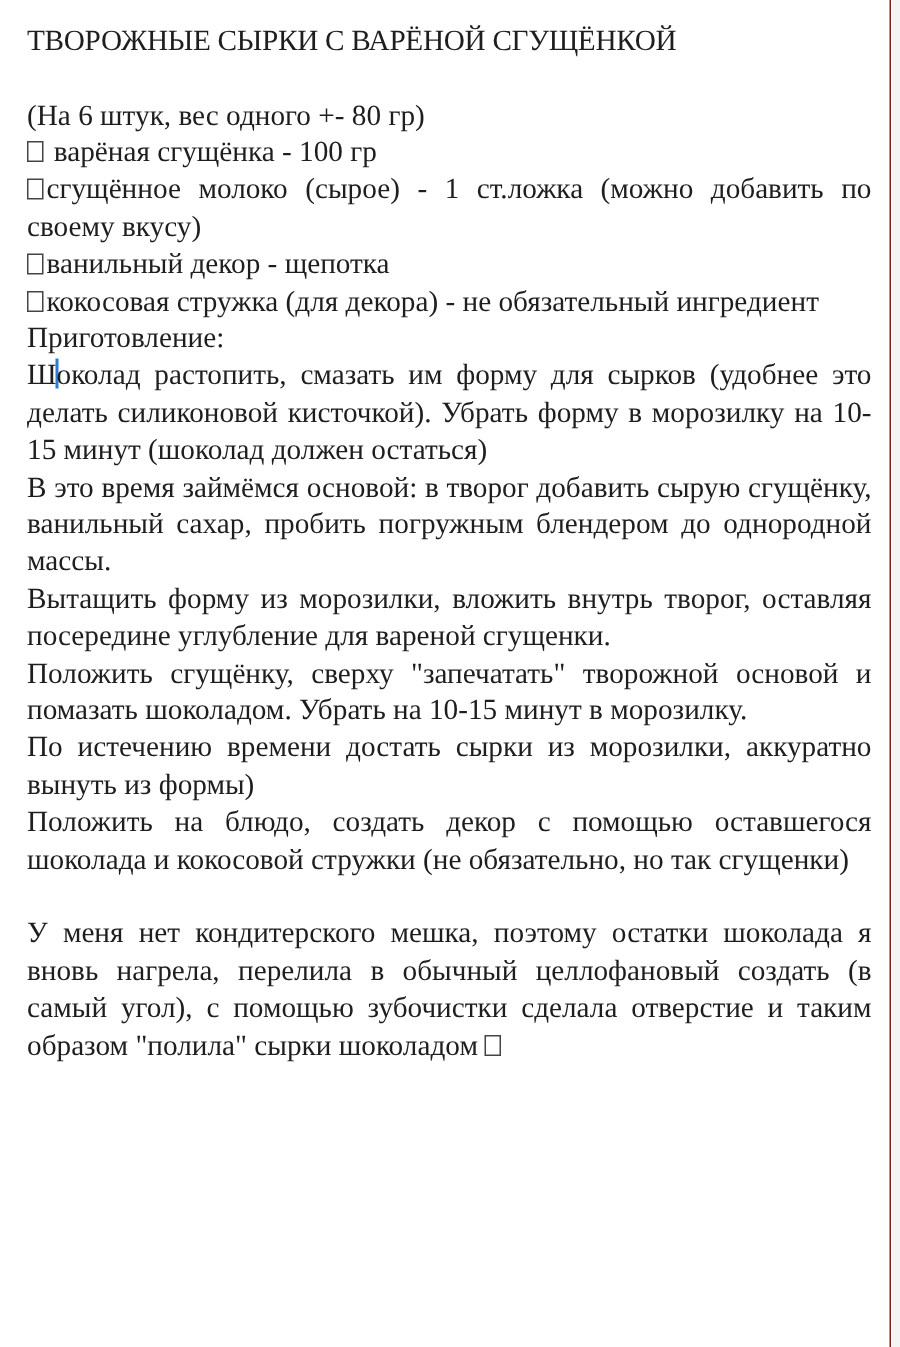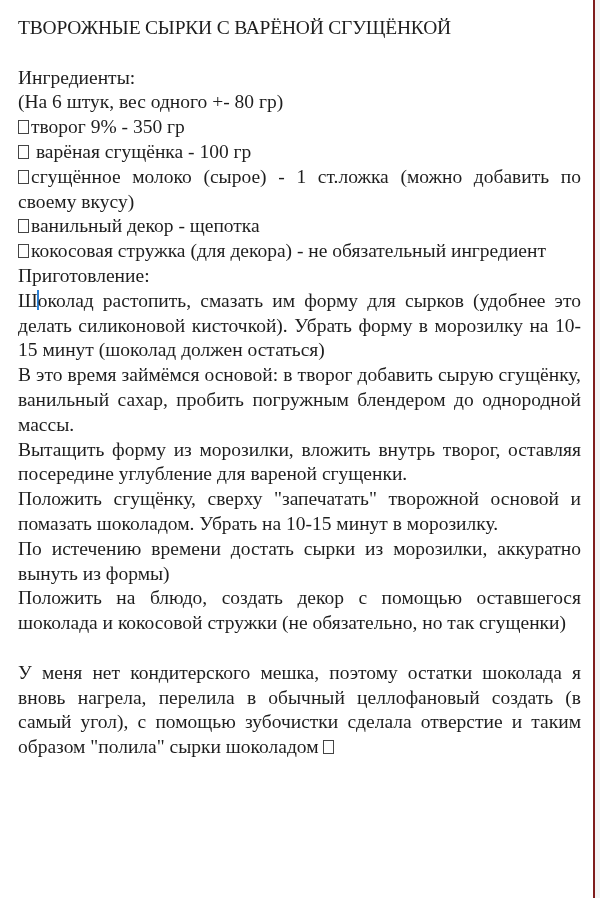--- a/index.html
+++ b/index.html
@@ -1,19 +1,19 @@
 <!DOCTYPE html>
 <html><head>
 <meta charset="utf-8">
 <style>
   html, body { margin: 0; padding: 0; background: #ffffff; }
   body { width: 600px; height: 898px; overflow: hidden; position: relative; }
   .page {
     position: absolute; left: 0; top: 0; width: 593px; height: 898px;
-    background: #ffffff; border-right: 4px solid #7f1d1d;
+    background: #ffffff; border-right: 1px solid #7f1d1d;
   }
   .edge { position: absolute; left: 595px; top: 0; width: 5px; height: 898px; background: #f4f4f4; }
   .doc {
     position: absolute; left: 18px; top: 16px; width: 563px;
     font-family: "Liberation Serif", "DejaVu Serif", serif;
     font-size: 19.5px; line-height: 24.8px; color: #1e1e1e;
   }
   .doc p { margin: 0; }
   .title { font-size: 19.5px; letter-spacing: -0.2px; }
   .blank { height: 24.8px; }
@@ -21,24 +21,22 @@
   .box { display: inline-block; width: 11px; height: 14px; border: 1px solid #444; vertical-align: -1px; margin-right: 2px; box-sizing: border-box; }
   .cursor { display: inline-block; width: 2px; height: 20px; background: #2a7fd4; vertical-align: -3px; margin: 0 -1px; }
 </style>
 </head>
 <body>
 
 <div class="page">
   <div class="doc">
     <p class="title">ТВОРОЖНЫЕ СЫРКИ С ВАРЁНОЙ СГУЩЁНКОЙ</p>
     <div class="blank"></div>
-    <p>Ингредиенты:</p>
     <p>(На 6 штук, вес одного +- 80 гр)</p>
 
-    <p><span class="box"></span><span>творог 9% - 350 гр</span></p>
     <p><span class="box"></span><span style="white-space:pre"> варёная сгущёнка - 100 гр</span></p>
     <p class="justify"><span class="box"></span><span>сгущённое молоко (сырое) - 1 ст.ложка (можно добавить по своему вкусу)</span></p>
     <p><span class="box"></span><span>ванильный декор - щепотка</span></p>
     <p class="justify"><span class="box"></span><span>кокосовая стружка (для декора) - не обязательный ингредиент</span></p>
 
     <p>Приготовление:</p>
     <p class="justify"><span>Ш</span><span class="cursor"></span><span>околад растопить, смазать им форму для сырков (удобнее это делать силиконовой кисточкой). Убрать форму в морозилку на 10-15 минут (шоколад должен остаться)</span></p>
     <p class="justify">В это время займёмся основой: в творог добавить сырую сгущёнку, ванильный сахар, пробить погружным блендером до однородной массы.</p>
     <p class="justify">Вытащить форму из морозилки, вложить внутрь творог, оставляя посередине углубление для вареной сгущенки.</p>
     <p class="justify">Положить сгущёнку, сверху "запечатать" творожной основой и помазать шоколадом. Убрать на 10-15 минут в морозилку.</p>

